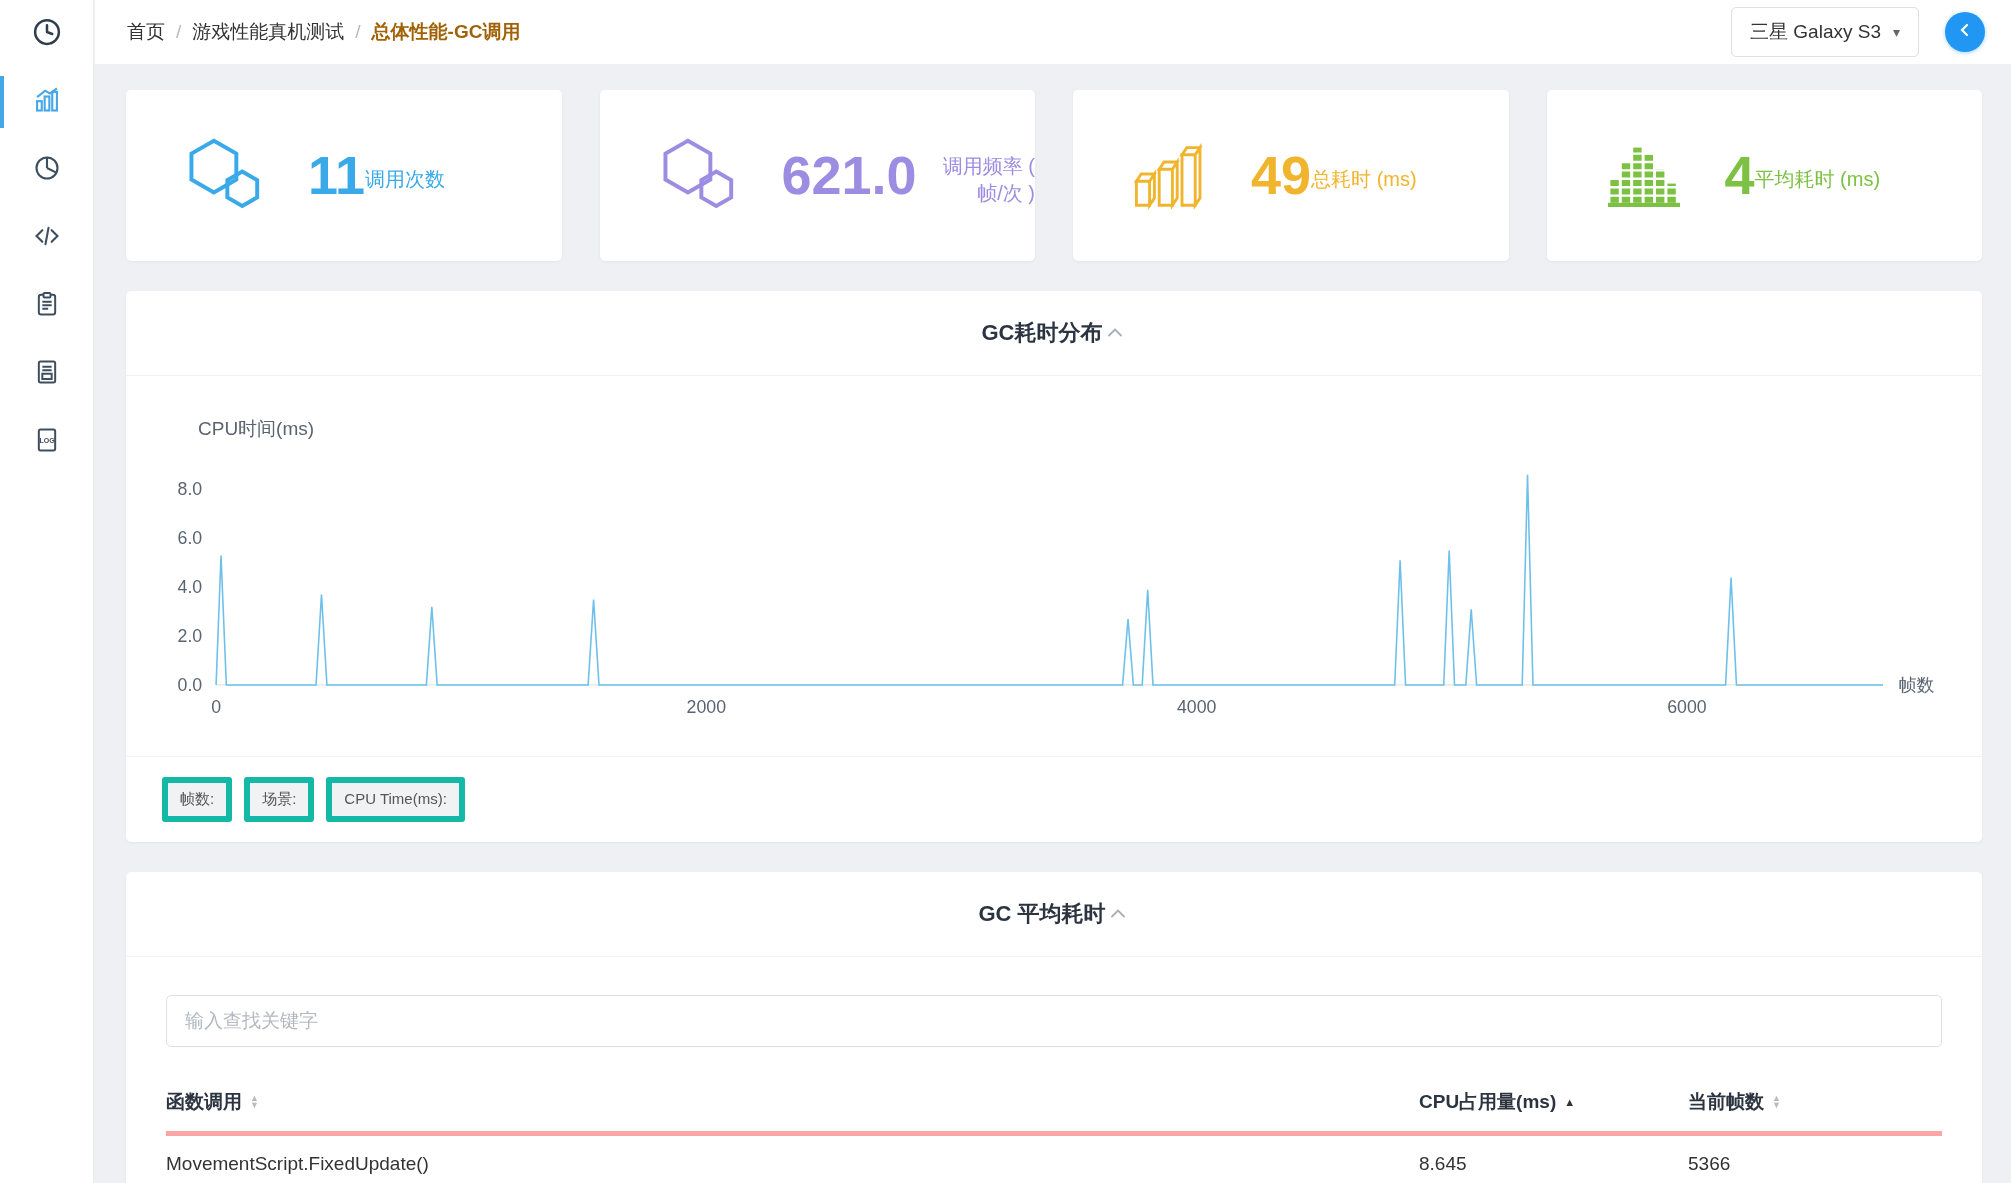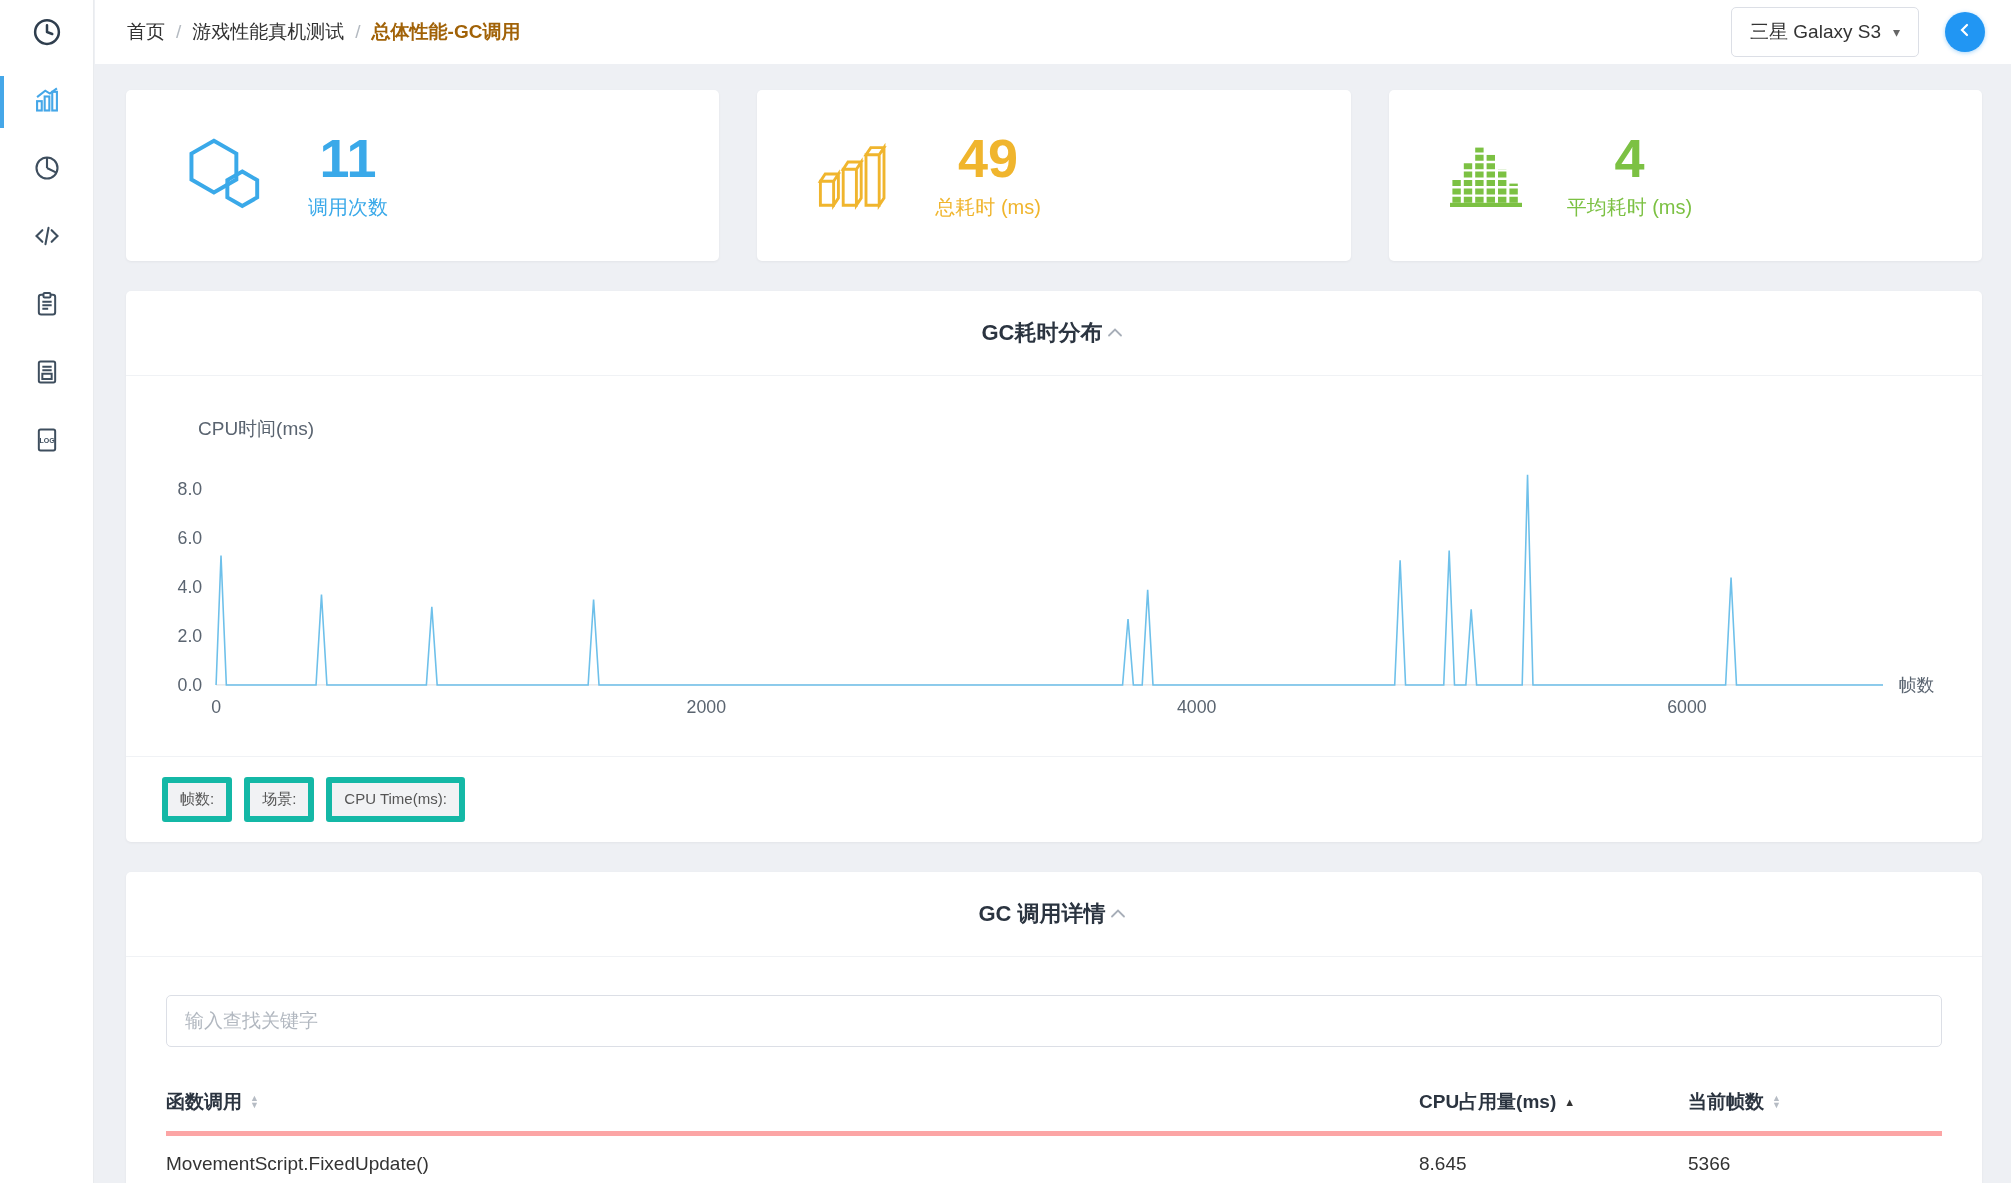--- a/index.html
+++ b/index.html
@@ -48,21 +48,21 @@
     box-shadow:0 1px 4px rgba(33,150,243,.4);
   }
   .content { padding:26px 29px 0 31px; }
   
   .cards { display:flex; gap:38px; }
   .card {
     flex:1; height:171px; background:#fff; border-radius:5px;
     box-shadow:0 1px 3px rgba(0,0,0,.05);
     display:flex; align-items:center; padding-left:58px; gap:42px;
   }
-  .card-text { display:flex; flex-direction:column; align-items:center;text-align:right; }
+  .card-text { display:flex; flex-direction:row; align-items:center;text-align:right; }
   .stat-value { font-size:54px; font-weight:bold; line-height:1.05; }
   .stat-label { font-size:20px; margin-top:8px; }
   
   .panel {
     background:#fff; border-radius:5px; margin-top:30px;
     box-shadow:0 1px 3px rgba(0,0,0,.05);
   }
   .panel-header {
     padding:27px 36px; display:flex; align-items:center; justify-content:center;
     border-bottom:1px solid #f0f2f5;
@@ -197,20 +197,32 @@
             <polygon points="24,3 42.2,13.5 42.2,34.5 24,45 5.8,34.5 5.8,13.5"></polygon>
             <polygon points="47,28 59.1,35 59.1,49 47,56 34.9,49 34.9,35"></polygon>
           </svg>
         </span>
         <div class="card-text">
           <div class="stat-value">11</div>
           <div class="stat-label">调用次数</div>
         </div>
       </div>
 
+      <div class="card" style="color: rgb(156, 140, 226);">
+        <span>
+          <svg width="82" height="74" viewBox="0 0 66 60" fill="none" stroke="currentColor" stroke-width="3.2">
+            <polygon points="24,3 42.2,13.5 42.2,34.5 24,45 5.8,34.5 5.8,13.5"></polygon>
+            <polygon points="47,28 59.1,35 59.1,49 47,56 34.9,49 34.9,35"></polygon>
+          </svg>
+        </span>
+        <div class="card-text">
+          <div class="stat-value">621.0</div>
+          <div class="stat-label">调用频率 ( 帧/次 )</div>
+        </div>
+      </div>
 
       <div class="card" style="color: rgb(240, 181, 45);">
         <span>
           <svg width="78" height="72" viewBox="0 0 64 60" fill="none" stroke="currentColor" stroke-width="2.4">
             <path d="M4,36 h11 v20 h-11 z M4,36 l4,-6 h11 l-4,6 z M15,36 l4,-6 v20 l-4,6 z"></path>
             <path d="M23,26 h11 v30 h-11 z M23,26 l4,-6 h11 l-4,6 z M34,26 l4,-6 v30 l-4,6 z"></path>
             <path d="M42,14 h11 v42 h-11 z M42,14 l4,-6 h11 l-4,6 z M53,14 l4,-6 v42 l-4,6 z"></path>
           </svg>
         </span>
         <div class="card-text">
@@ -278,21 +290,21 @@
       </div>
       <div class="panel-footer">
         <span class="chip">帧数:</span>
         <span class="chip">场景:</span>
         <span class="chip">CPU Time(ms):</span>
       </div>
     </div>
 
     <div class="panel" style="min-height:420px;">
       <div class="panel-header">
-        <div class="panel-title">GC 调用详情</div>
+        <div class="panel-title">GC 平均耗时</div>
         <div class="collapse-toggle">
           <span>
             <svg width="16" height="11" viewBox="0 0 16 11" fill="none" stroke="#a7aeb8" stroke-width="1.8" stroke-linecap="round">
               <polyline points="2,8.5 8,2.5 14,8.5"></polyline>
             </svg>
           </span>
         </div>
       </div>
       <div class="table-body">
         <input class="search-input" type="text" placeholder="输入查找关键字" style="">

